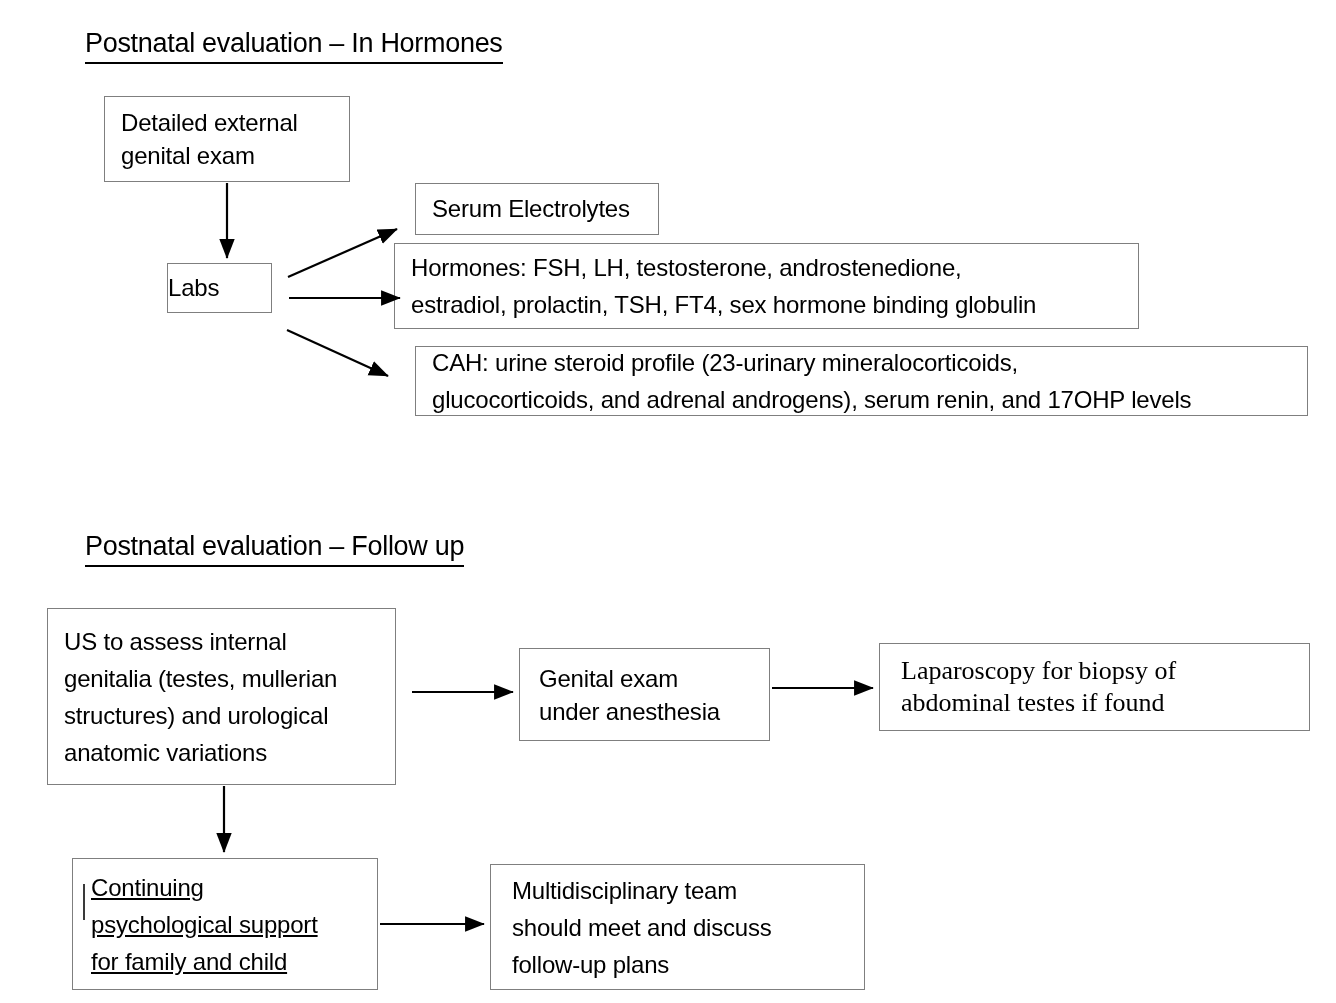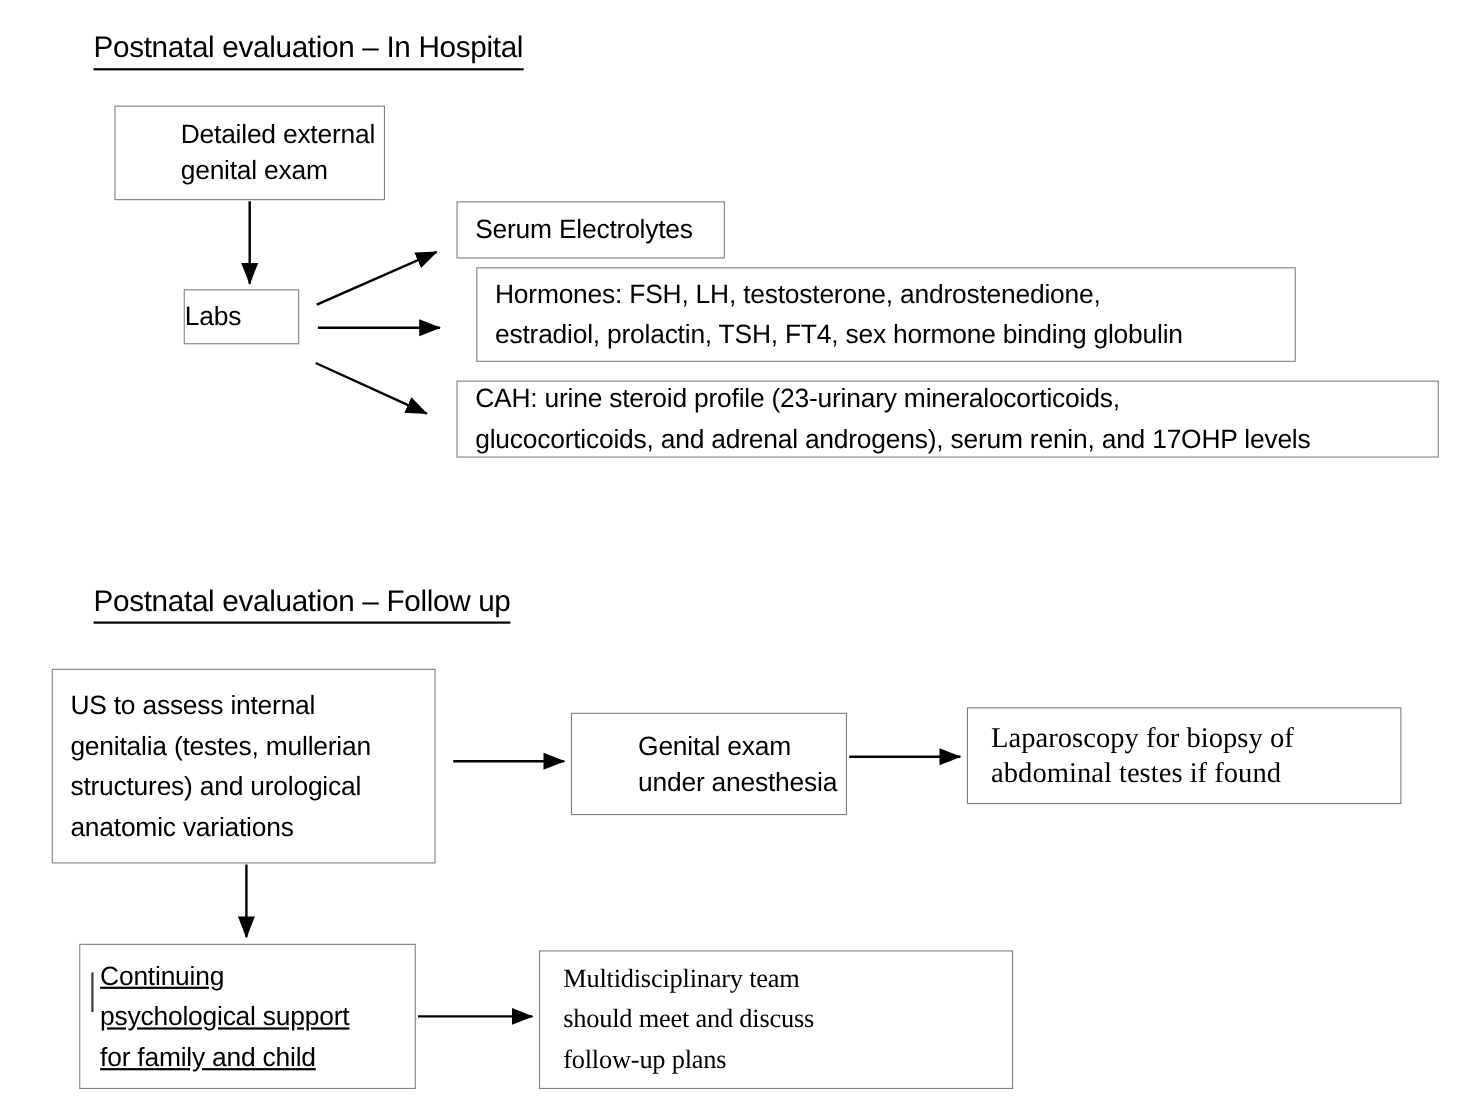--- a/index.html
+++ b/index.html
@@ -42,21 +42,21 @@
   }
   .node .txt{padding-left:16px;padding-right:8px;}
   .node.center{}
   .node.center .txt{padding:0;}
   .node.serif{
     font-family:"Liberation Serif", serif;
     font-size:26px;
     line-height:32px;
     letter-spacing:0;
   }
-  .node.tight{line-height:33px;justify-content:flex-end;}
+  .node.tight{line-height:33px;}
   .node.wide{line-height:37px;}
   svg.arrows{
     position:absolute;left:0;top:0;
     pointer-events:none;
   }
   svg.arrows line{
     stroke:var(--arrow);
     stroke-width:2.2;
   }
   svg.arrows .head{fill:var(--arrow);}
@@ -66,37 +66,37 @@
     width:2px;height:36px;
     background:#3a3a3a;
   }
 </style>
 </head>
 <body>
 
 <div class="canvas">
 
   <div class="section-title" style="left:85px;top:28px;">
-    <span>Postnatal evaluation – In Hospital</span>
+    <span>Postnatal evaluation – In Hormones</span>
   </div>
 
   <div class="node tight" style="left:104px;top:96px;width:246px;height:86px;">
     <div class="txt">Detailed external
 genital exam</div>
   </div>
 
   <div class="node center" style="left:167px;top:263px;width:105px;height:50px;">
     <div class="txt">Labs</div>
   </div>
 
   <div class="node" style="left:415px;top:183px;width:244px;height:52px;">
     <div class="txt">Serum Electrolytes</div>
   </div>
 
-  <div class="node wide" style="left:433px;top:243px;width:745px;height:86px;">
+  <div class="node wide" style="left:394px;top:243px;width:745px;height:86px;">
     <div class="txt">Hormones: FSH, LH, testosterone, androstenedione,
 estradiol, prolactin, TSH, FT4, sex hormone binding globulin</div>
   </div>
 
   <div class="node wide" style="left:415px;top:346px;width:893px;height:70px;">
     <div class="txt">CAH: urine steroid profile (23-urinary mineralocorticoids,
 glucocorticoids, and adrenal androgens), serum renin, and 17OHP levels</div>
   </div>
 
   <div class="section-title" style="left:85px;top:531px;">
@@ -108,32 +108,32 @@
 genitalia (testes, mullerian
 structures) and urological
 anatomic variations</div>
   </div>
 
   <div class="node tight" style="left:519px;top:648px;width:251px;height:93px;">
     <div class="txt" style="padding-left:19px;">Genital exam
 under anesthesia</div>
   </div>
 
-  <div class="node serif" style="left:879px;top:643px;width:395px;height:88px;">
+  <div class="node serif" style="left:879px;top:643px;width:431px;height:88px;">
     <div class="txt" style="padding-left:21px;">Laparoscopy for biopsy of
 abdominal testes if found</div>
   </div>
 
   <div class="node wide" style="left:72px;top:858px;width:306px;height:132px;text-decoration:underline;">
     <div class="txt" style="padding-left:18px;">Continuing
 psychological support
 for family and child</div>
   </div>
 
-  <div class="node wide" style="left:490px;top:864px;width:431px;height:126px;font-family:Liberation Serif, serif;">
+  <div class="node wide" style="left:490px;top:864px;width:375px;height:126px;">
     <div class="txt" style="padding-left:21px;">Multidisciplinary team
 should meet and discuss
 follow-up plans</div>
   </div>
 
   <div class="cursor-mark"></div>
 
   <svg class="arrows" width="1336" height="1003" viewBox="0 0 1336 1003">
     <defs>
       <marker id="ah" markerWidth="10" markerHeight="8" refX="8.6" refY="3.5" orient="auto" markerUnits="strokeWidth">

